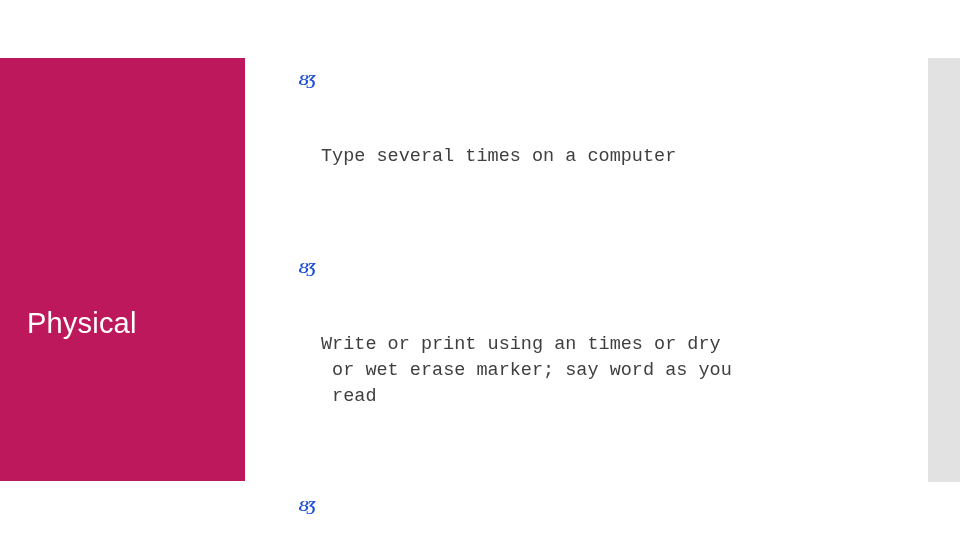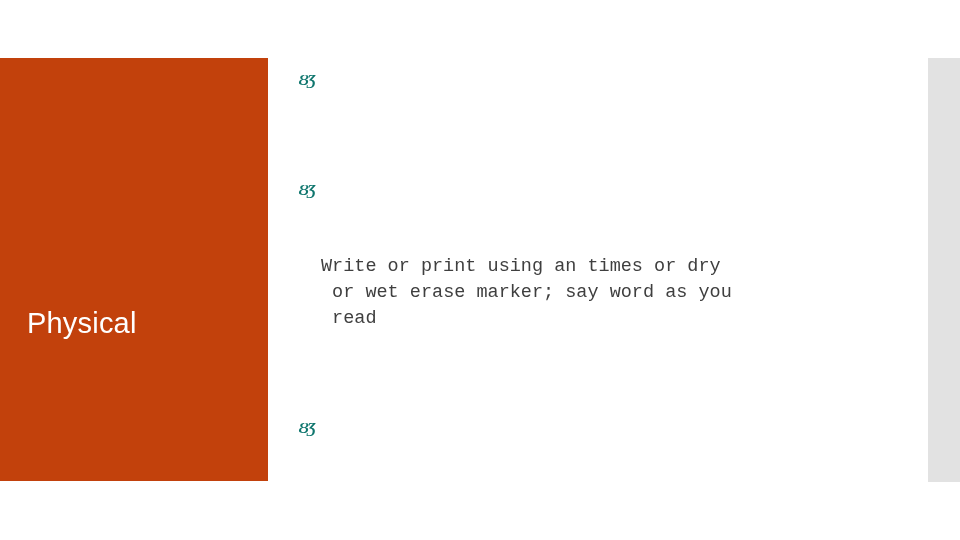--- a/index.html
+++ b/index.html
@@ -18,23 +18,23 @@
     width: 960px;
     height: 540px;
     background: #ffffff;
   }
 
   
   .title-panel {
     position: absolute;
     left: 0;
     top: 58px;
-    width: 268px;
+    width: 245px;
     height: 423px;
-    background: #c2410c;
+    background: #be185d;
   }
   .title-text {
     position: absolute;
     left: 27px;
     top: 250px;
     font-family: "Liberation Sans", sans-serif;
     font-size: 29px;
     font-weight: 300;
     color: #ffffff;
     letter-spacing: 0.2px;
@@ -75,21 +75,21 @@
   }
   .bullet-mark {
     position: absolute;
     left: 0;
     top: 1px;
     width: 22px;
     font-family: "Liberation Serif", serif;
     font-size: 15px;
     font-style: italic;
     font-weight: bold;
-    color: #0f766e;
+    color: #1d4ed8;
     line-height: 26px;
     letter-spacing: -1px;
   }
   .bullet-text {
     display: block;
   }
   .sp-1 { margin-bottom: 32px; }
   .sp-2 { margin-bottom: 30px; }
   .sp-3 { margin-bottom: 30px; }
 </style>
@@ -101,20 +101,21 @@
   <div class="title-panel">
     <div class="title-text">Physical</div>
   </div>
 
   <div class="edge-strip"></div>
 
   <div class="content">
 
     <div class="bullet-item sp-1">
       <span class="bullet-mark">ȢƷ</span>
+      <span class="bullet-text">Type several times on a computer</span>
     </div>
 
     <div class="bullet-item sp-2">
       <span class="bullet-mark">ȢƷ</span>
       <span class="bullet-text">Write or print using an times or dry
  or wet erase marker; say word as you
  read</span>
     </div>
 
     <div class="bullet-item sp-3">

